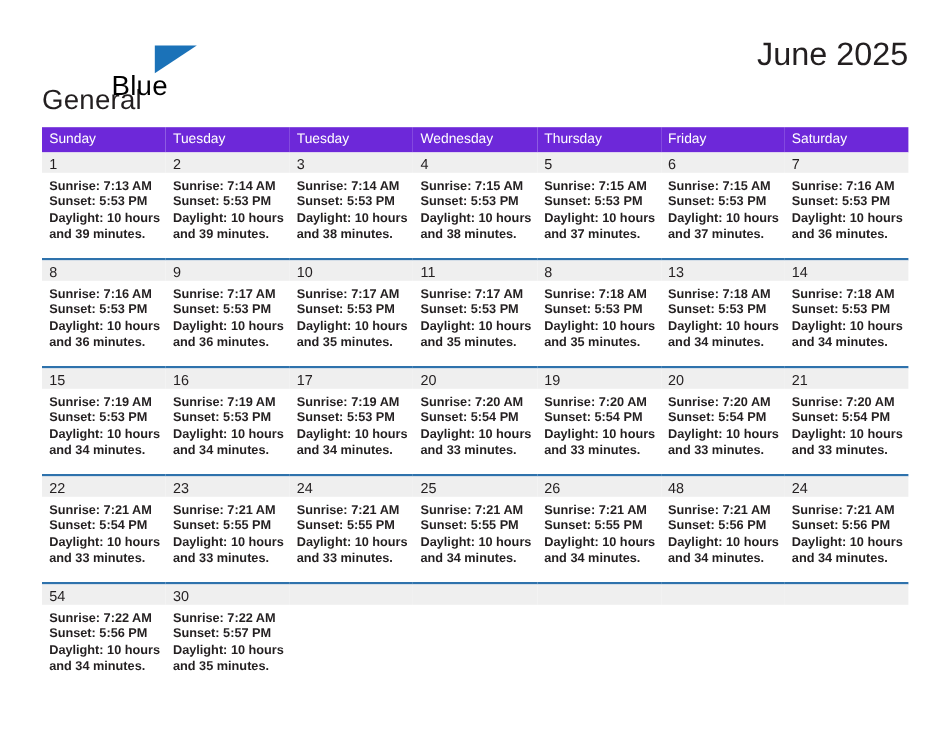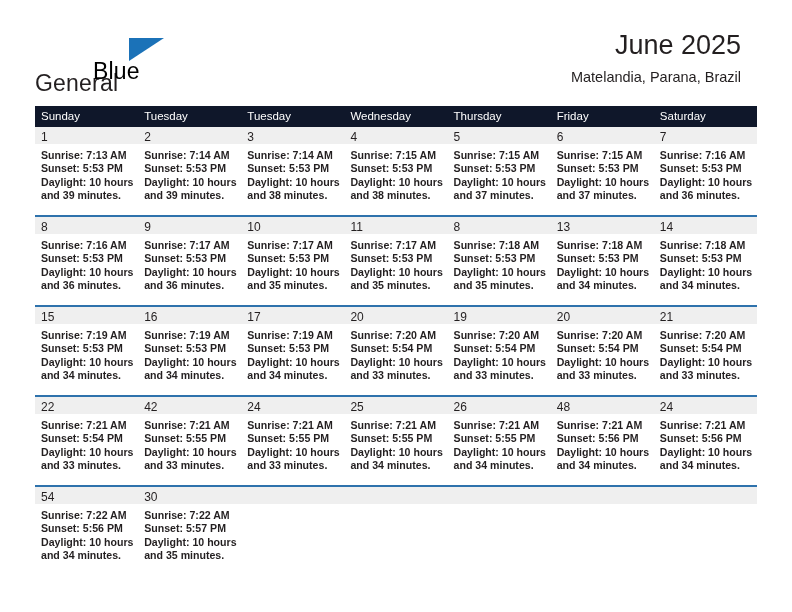--- a/index.html
+++ b/index.html
@@ -59,21 +59,21 @@
     position: absolute;
     left: 58px;
     top: 24px;
     font-size: 23px;
     letter-spacing: 0.2px;
     color: #000000;
   }
 
   .titles {
     position: absolute;
-    right: 16px;
+    right: 0;
     top: 0;
     text-align: right;
   }
   .cal-title {
     font-size: 27px;
     font-weight: normal;
     color: #231f20;
     line-height: 34px;
     white-space: nowrap;
   }
@@ -90,21 +90,21 @@
     position: absolute;
     left: 35px;
     top: 106px;
     width: 722px;
     border-collapse: collapse;
     table-layout: fixed;
   }
   .calendar col { width: 103.142px; }
 
   .calendar thead th {
-    background: #0f172a;
+    background: #6d28d9;
     color: #ffffff;
     font-size: 11.5px;
     font-weight: normal;
     text-align: left;
     padding: 4px 0 5px 6px;
     height: 11px;
     vertical-align: middle;
   }
 
   .week-row > td {
@@ -150,21 +150,20 @@
   <div class="header">
 
     <div class="brand">
       <span class="brand-general">General</span>
       <span class="brand-triangle"></span>
       <span class="brand-blue">Blue</span>
     </div>
 
     <div class="titles">
       <div class="cal-title">June 2025</div>
-      <div class="cal-subtitle">Matelandia, Parana, Brazil</div>
     </div>
 
   </div>
 
   <table class="calendar">
     <colgroup>
       <col>
         <col>
         <col>
         <col>
@@ -428,21 +427,21 @@
               <div class="details">
                 <div>Sunrise: 7:21 AM</div>
                 <div>Sunset: 5:54 PM</div>
                 <div>Daylight: 10 hours</div>
                 <div>and 33 minutes.</div>
               </div>
             </div>
           </td>
           <td>
             <div class="cell">
-              <div class="daynum">42</div>
+              <div class="daynum">23</div>
               <div class="details">
                 <div>Sunrise: 7:21 AM</div>
                 <div>Sunset: 5:55 PM</div>
                 <div>Daylight: 10 hours</div>
                 <div>and 33 minutes.</div>
               </div>
             </div>
           </td>
           <td>
             <div class="cell">

